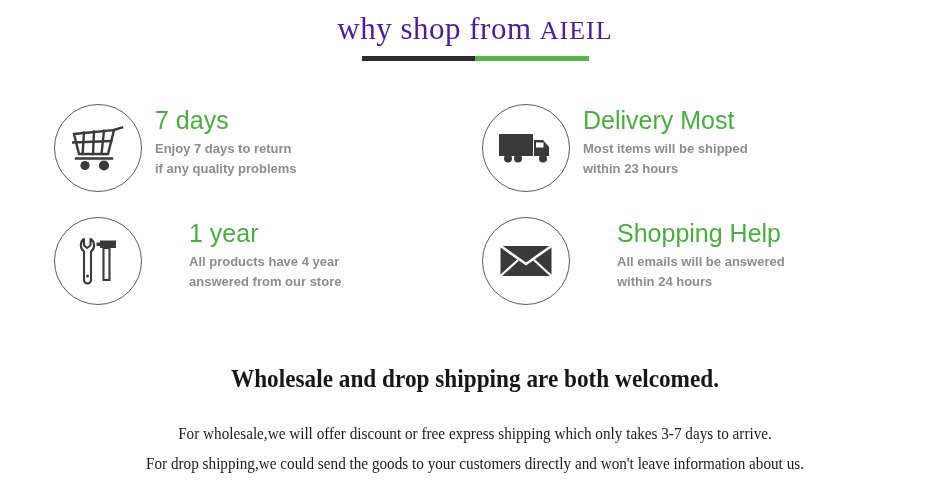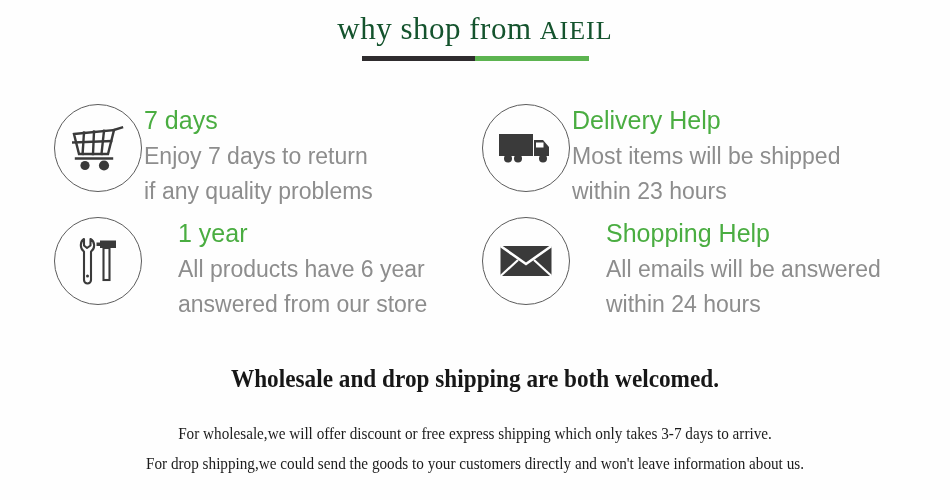--- a/index.html
+++ b/index.html
@@ -28,21 +28,21 @@
     position: absolute;
     top: 10px;
     left: 0;
     width: 950px;
     text-align: center;
   }
   .title-text {
     font-family: "Liberation Serif", "DejaVu Serif", serif;
     font-size: 31px;
     font-weight: 400;
-    color: #14532d;
+    color: #4c1d95;
     letter-spacing: 0.5px;
     line-height: 1.25;
     white-space: pre;
   }
   .title-text .brand {
     font-size: 26px;
     letter-spacing: 1px;
   }
   .title-rule {
     margin: 7px auto 0 auto;
@@ -86,36 +86,36 @@
     border: 1.6px solid #5c5c5c;
     border-radius: 50%;
     display: flex;
     align-items: center;
     justify-content: center;
     box-sizing: border-box;
   }
   .icon-circle svg { display: block; }
 
   .feature-text {
-    margin-left: 2px;
+    margin-left: 13px;
     padding-top: 2px;
   }
   .feature-title {
     font-family: "Liberation Sans", sans-serif;
     font-size: 25px;
     font-weight: 400;
     color: #4aad41;
     line-height: 1.15;
     margin-bottom: 4px;
     white-space: nowrap;
   }
   .feature-line {
     font-family: "Liberation Sans", sans-serif;
-    font-size: 23px;
-    font-weight: 400;
+    font-size: 13px;
+    font-weight: 700;
     color: #8d8d8d;
     line-height: 1.55;
     white-space: nowrap;
   }
 
   
   .bottom-block {
     position: absolute;
     top: 364px;
     left: 0;
@@ -186,41 +186,41 @@
         <svg width="56" height="40" viewBox="0 0 56 40" aria-hidden="true">
           <rect x="1" y="6" width="34" height="22" fill="#3a3a3a"></rect>
           <path d="M36 12 L45 12 L51 19 L51 28 L36 28 Z" fill="#3a3a3a"></path>
           <rect x="38" y="14.5" width="7.5" height="5" fill="#ffffff"></rect>
           <circle cx="10" cy="30.5" r="4" fill="#3a3a3a"></circle>
           <circle cx="20" cy="30.5" r="4" fill="#3a3a3a"></circle>
           <circle cx="45" cy="30.5" r="4" fill="#3a3a3a"></circle>
         </svg>
       </div>
       <div class="feature-text">
-        <div class="feature-title">Delivery Help</div>
+        <div class="feature-title">Delivery Most</div>
         <div class="feature-line">Most items will be shipped</div>
         <div class="feature-line">within 23 hours</div>
       </div>
     </div>
 
     <div class="feature col-left row-bottom">
       <div class="icon-circle">
         <svg width="52" height="52" viewBox="0 0 52 52" aria-hidden="true">
 
           <path d="M12 4 L12 10.5 L15 13 L18.5 10.5 L18.5 4 C23 6.5 23.5 13.5 19 16.5 L19 45 A3.5 3.5 0 0 1 12 45 L12 16.5 C7.5 13.5 8 6.5 12 4 Z" fill="none" stroke="#3a3a3a" stroke-width="2.1" stroke-linejoin="round"></path>
           <circle cx="15.5" cy="41" r="1.5" fill="#3a3a3a"></circle>
 
           <path d="M28 5.5 L44 5.5 L44 13 L28 13 L28 11 L24.5 11 L24.5 7.5 L28 7.5 Z" fill="#3a3a3a"></path>
 
           <rect x="31.5" y="13" width="6" height="32" fill="none" stroke="#3a3a3a" stroke-width="2.1"></rect>
         </svg>
       </div>
       <div class="feature-text">
         <div class="feature-title">1 year</div>
-        <div class="feature-line">All products have 6 year</div>
+        <div class="feature-line">All products have 4 year</div>
         <div class="feature-line">answered from our store</div>
       </div>
     </div>
 
     <div class="feature col-right row-bottom">
       <div class="icon-circle">
         <svg width="54" height="38" viewBox="0 0 54 38" aria-hidden="true">
           <rect x="1.5" y="4" width="51" height="30" fill="#3a3a3a"></rect>
           <path d="M1.5 4 L27 22 L52.5 4" fill="none" stroke="#ffffff" stroke-width="2.6"></path>
           <path d="M1.5 34 L19 18" fill="none" stroke="#ffffff" stroke-width="2.2"></path>

